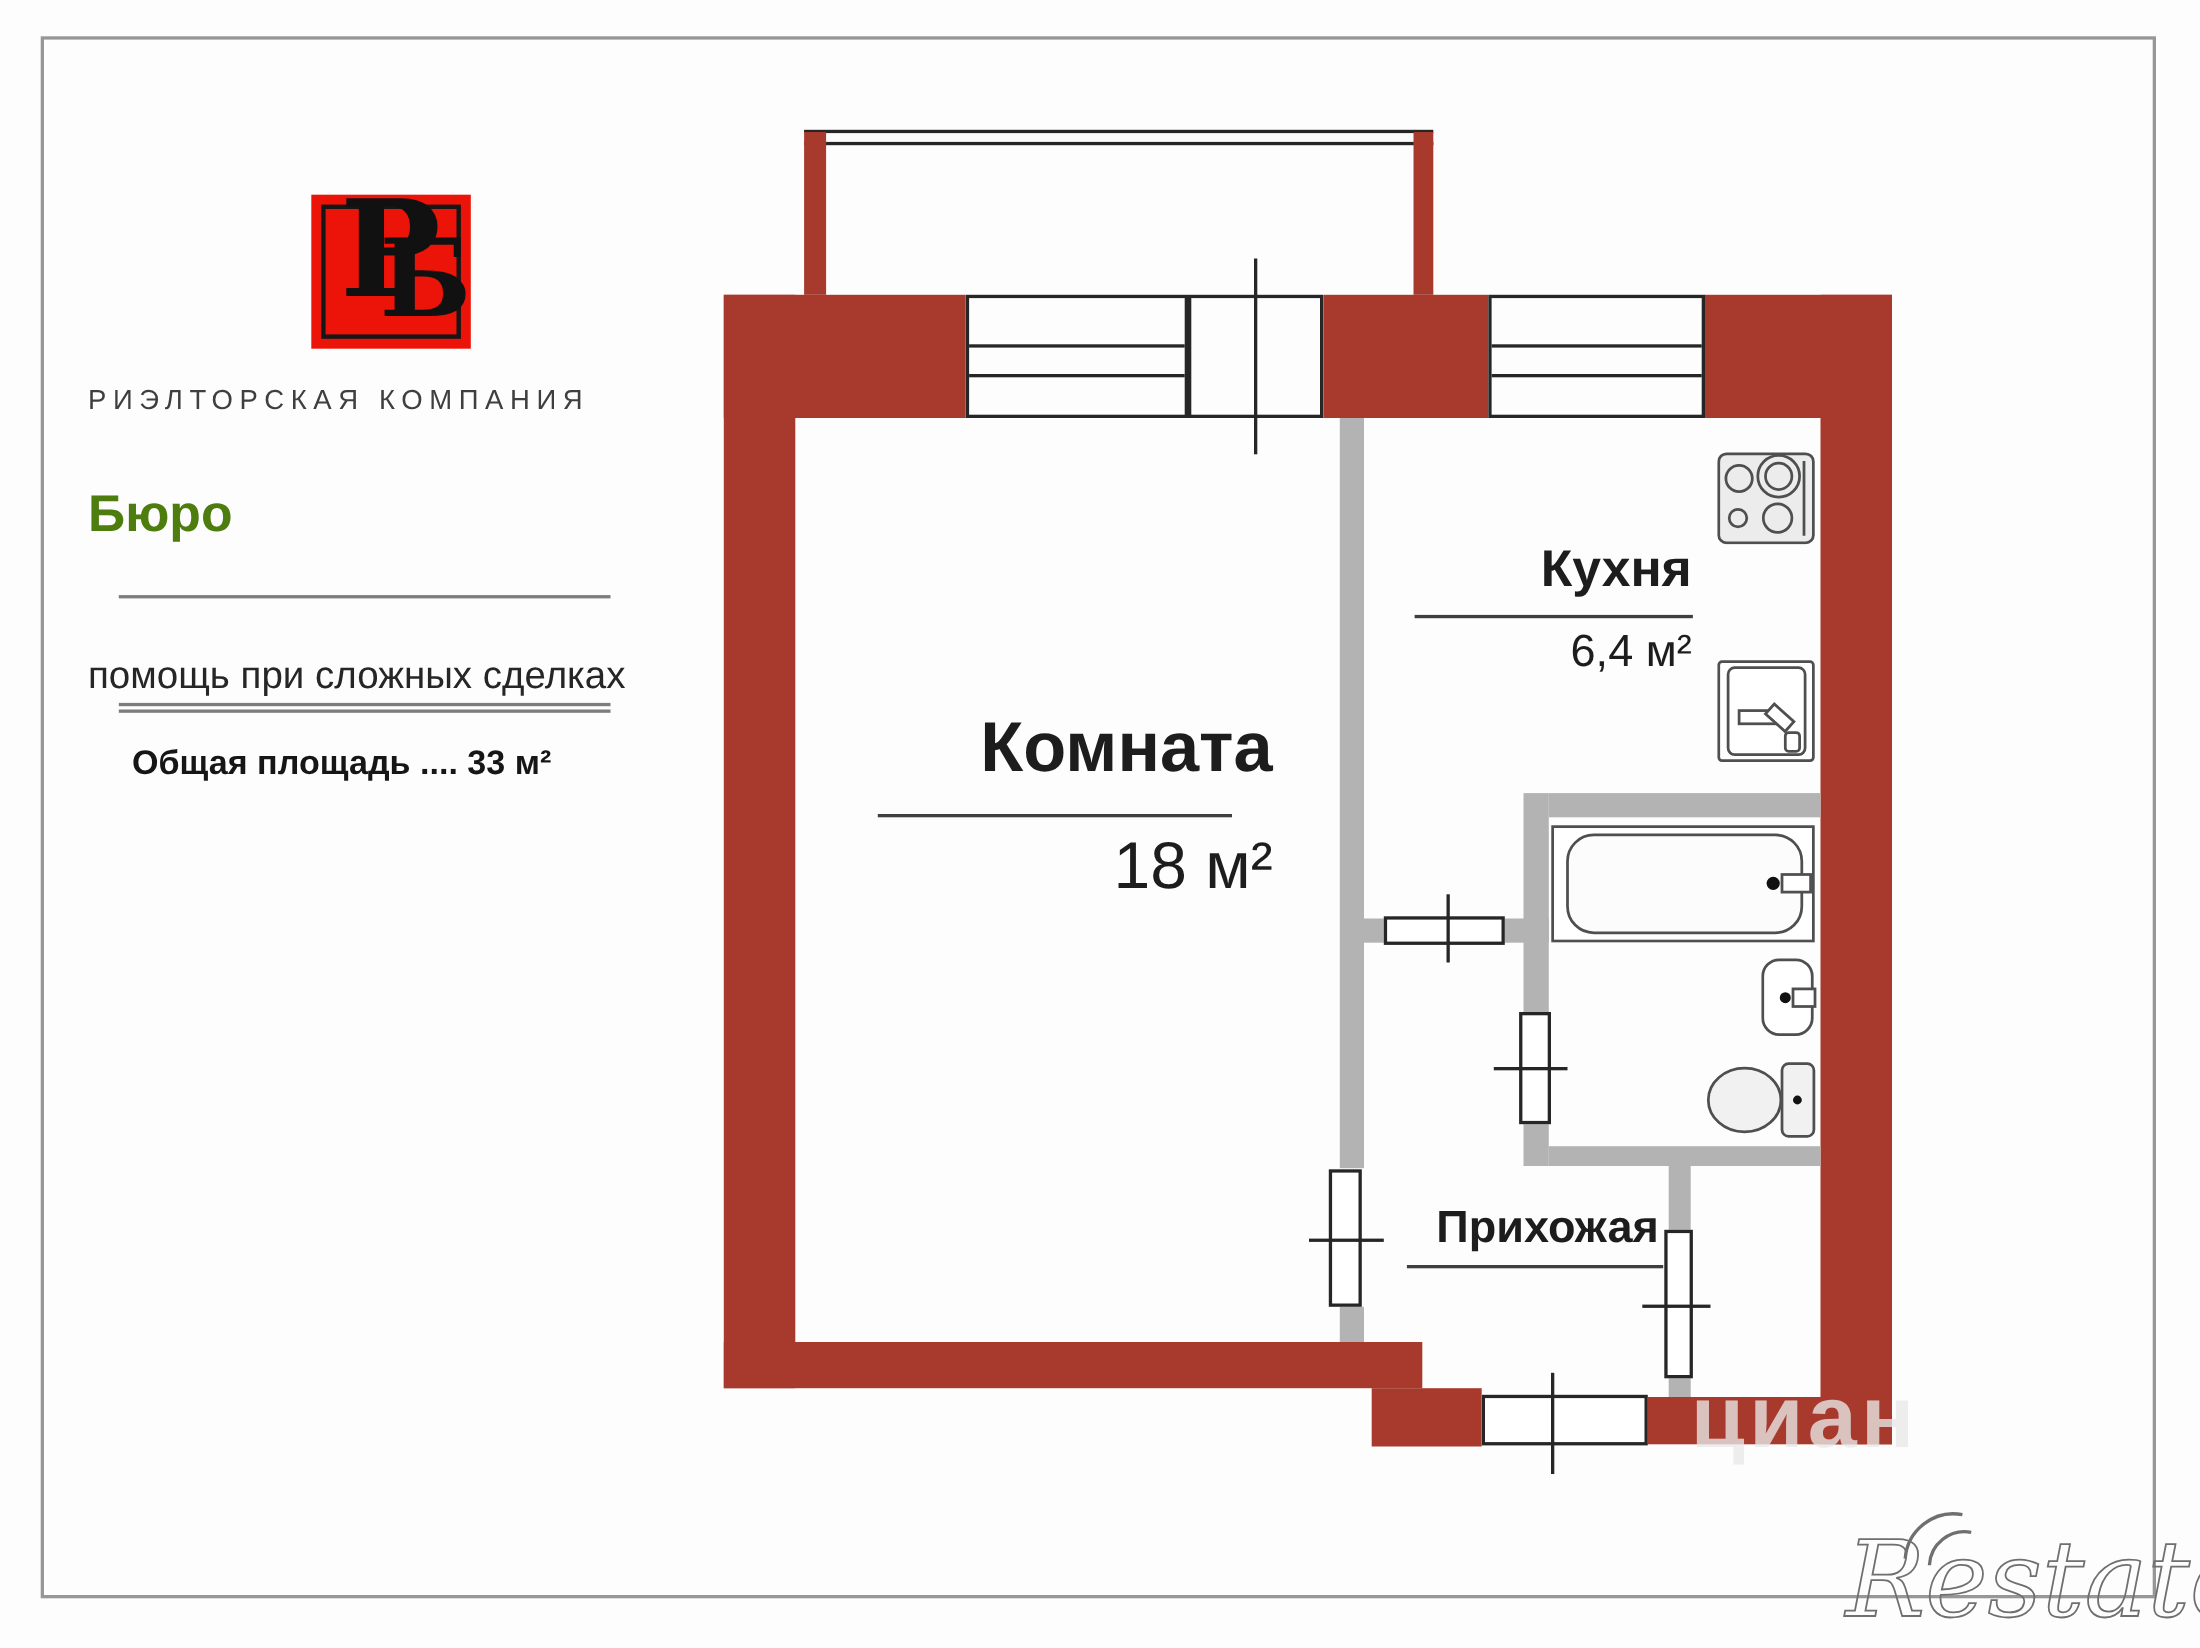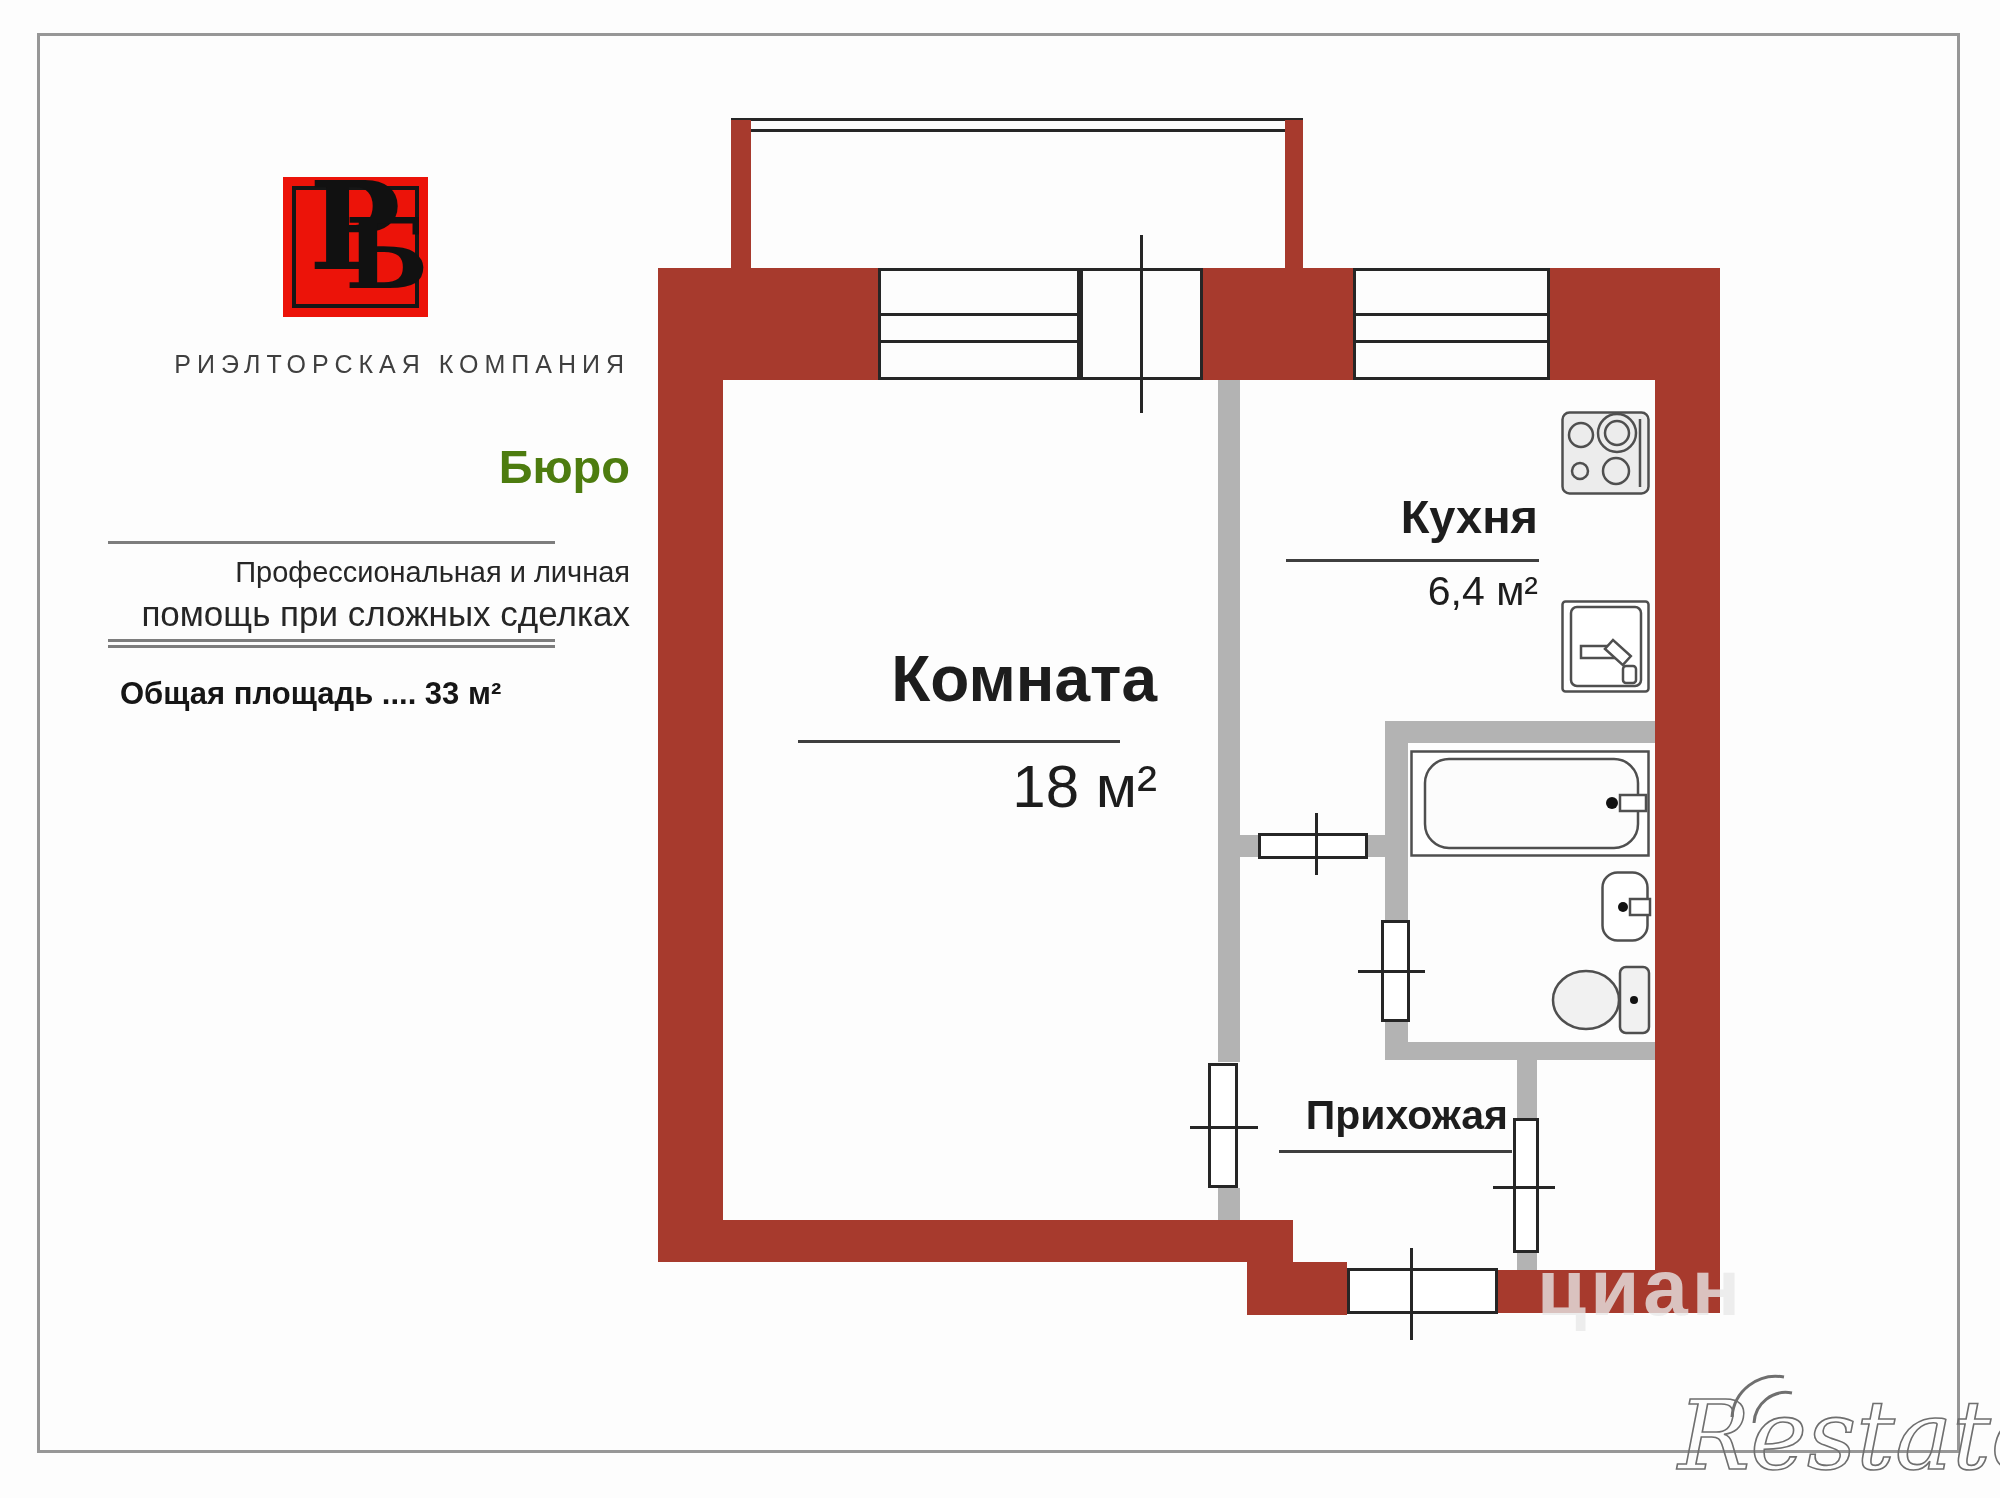--- a/index.html
+++ b/index.html
@@ -7,21 +7,21 @@
         font-family:"Liberation Sans", sans-serif;color:#1c1c1c;}
   .page-border{position:absolute;left:37px;top:33px;width:1923px;height:1420px;
                border:3px solid #979797;box-sizing:border-box;}
 
   
   .logo-square{position:absolute;left:283px;top:177px;width:145px;height:140px;background:#ec1309;}
   .logo-frame{position:absolute;left:9px;top:9px;right:9px;bottom:9px;border:4px solid #161616;}
   .logo-letter{position:absolute;font-family:"DejaVu Serif", serif;font-weight:bold;color:#111;line-height:1;}
   .logo-letter.r{left:26px;top:-12px;font-size:122px;}
   .logo-letter.b{left:62px;top:28px;font-size:98px;}
-  .brand-text{position:absolute;left:80px;width:550px;text-align:right;}
+  .brand-text{position:absolute;left:80px;width:550px;text-align:left;}
   .company-type{top:350px;font-size:25px;letter-spacing:6px;color:#3f3f3f;}
   .company-name1{top:388px;font-size:47px;font-weight:bold;color:#141414;}
   .company-name2{top:439px;font-size:47px;font-weight:bold;color:#4d7c0f;}
   .divider1{position:absolute;left:108px;top:541px;width:447px;height:3px;background:#7d7d7d;}
   .tagline1{top:556px;font-size:29px;color:#262626;}
   .tagline2{top:594px;font-size:35px;color:#262626;}
   .divider2{position:absolute;left:108px;top:639px;width:447px;height:9px;box-sizing:border-box;
             border-top:3px solid #7d7d7d;border-bottom:3px solid #7d7d7d;}
   .total-area{position:absolute;left:120px;top:676px;font-size:31px;font-weight:bold;color:#161616;}
 
@@ -64,21 +64,20 @@
   <div class="page-border"></div>
 
   <div class="logo-square">
     <div class="logo-frame"></div>
     <span class="logo-letter r">Р</span>
     <span class="logo-letter b">Б</span>
   </div>
   <div class="brand-text company-type">РИЭЛТОРСКАЯ КОМПАНИЯ</div>
   <div class="brand-text company-name2">Бюро</div>
   <div class="divider1"></div>
-  <div class="brand-text tagline1">Профессиональная и личная</div>
   <div class="brand-text tagline2">помощь при сложных сделках</div>
   <div class="divider2"></div>
   <div class="total-area">Общая площадь ....  33 м²</div>
 
   <div class="blk" style="left:731px;top:118px;width:572px;height:3px;"></div>
   <div class="blk" style="left:731px;top:129px;width:572px;height:3px;"></div>
   <div class="wall" style="left:731px;top:120px;width:20px;height:148px;"></div>
   <div class="wall" style="left:1285px;top:120px;width:18px;height:148px;"></div>
 
   <div class="wall" style="left:658px;top:268px;width:220px;height:112px;"></div>

